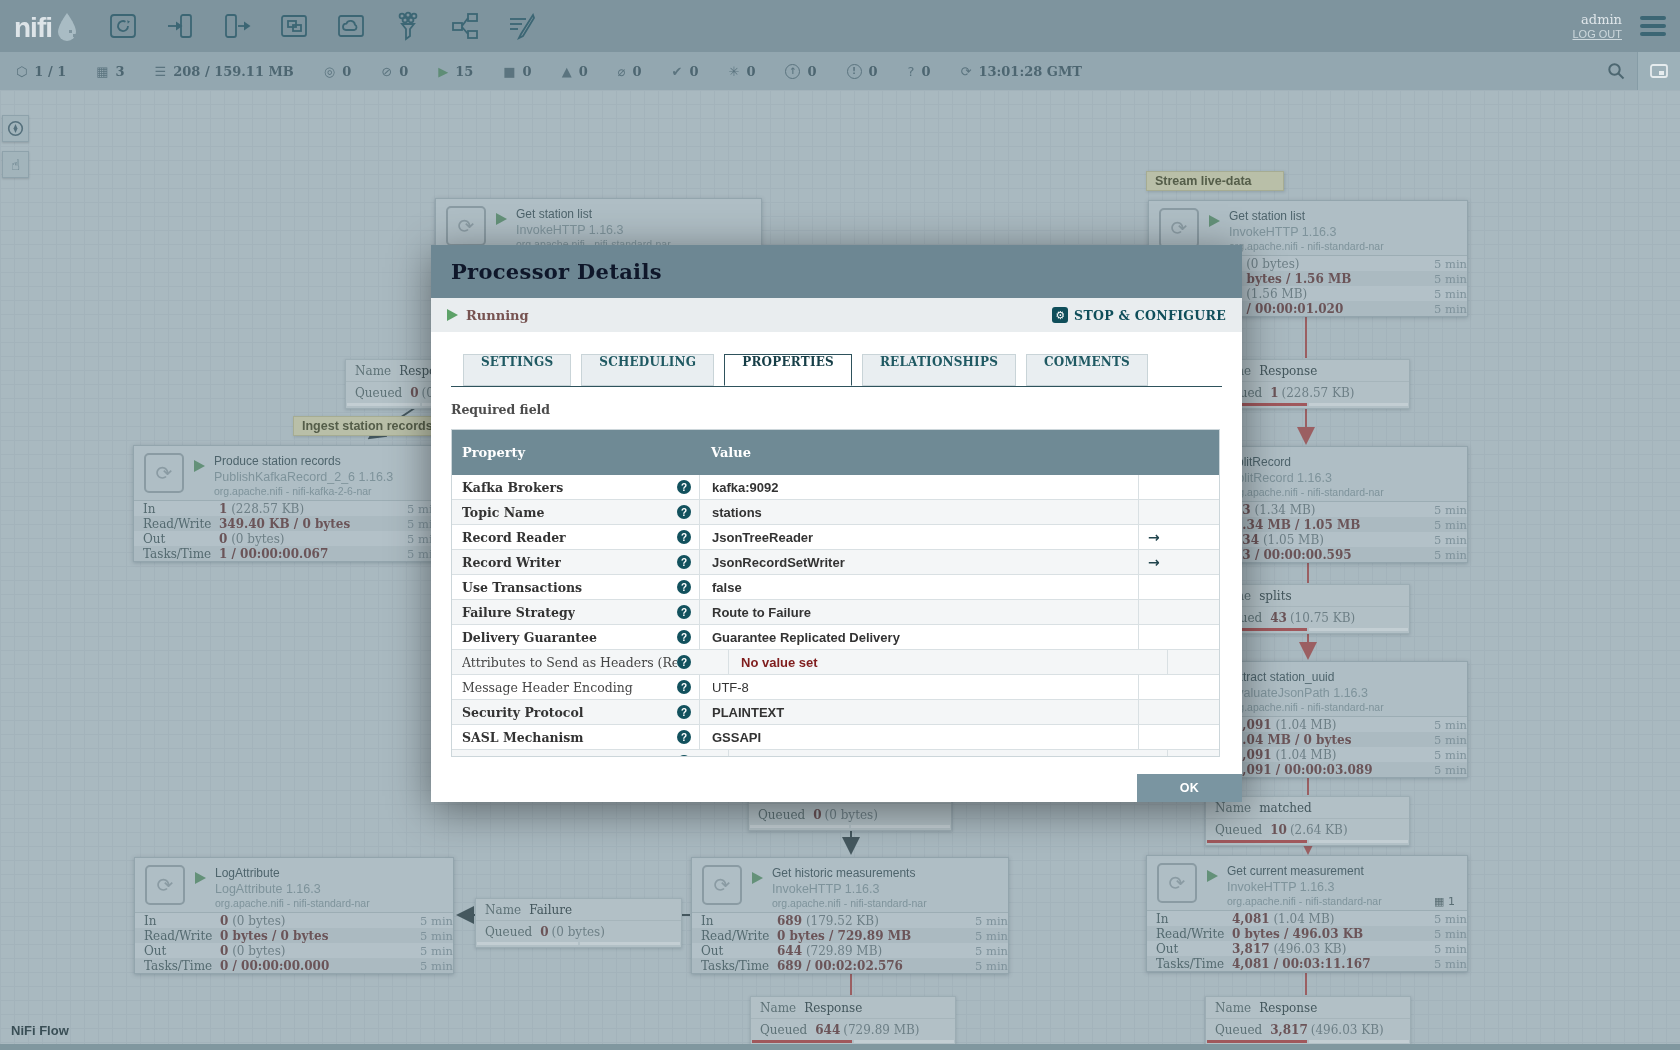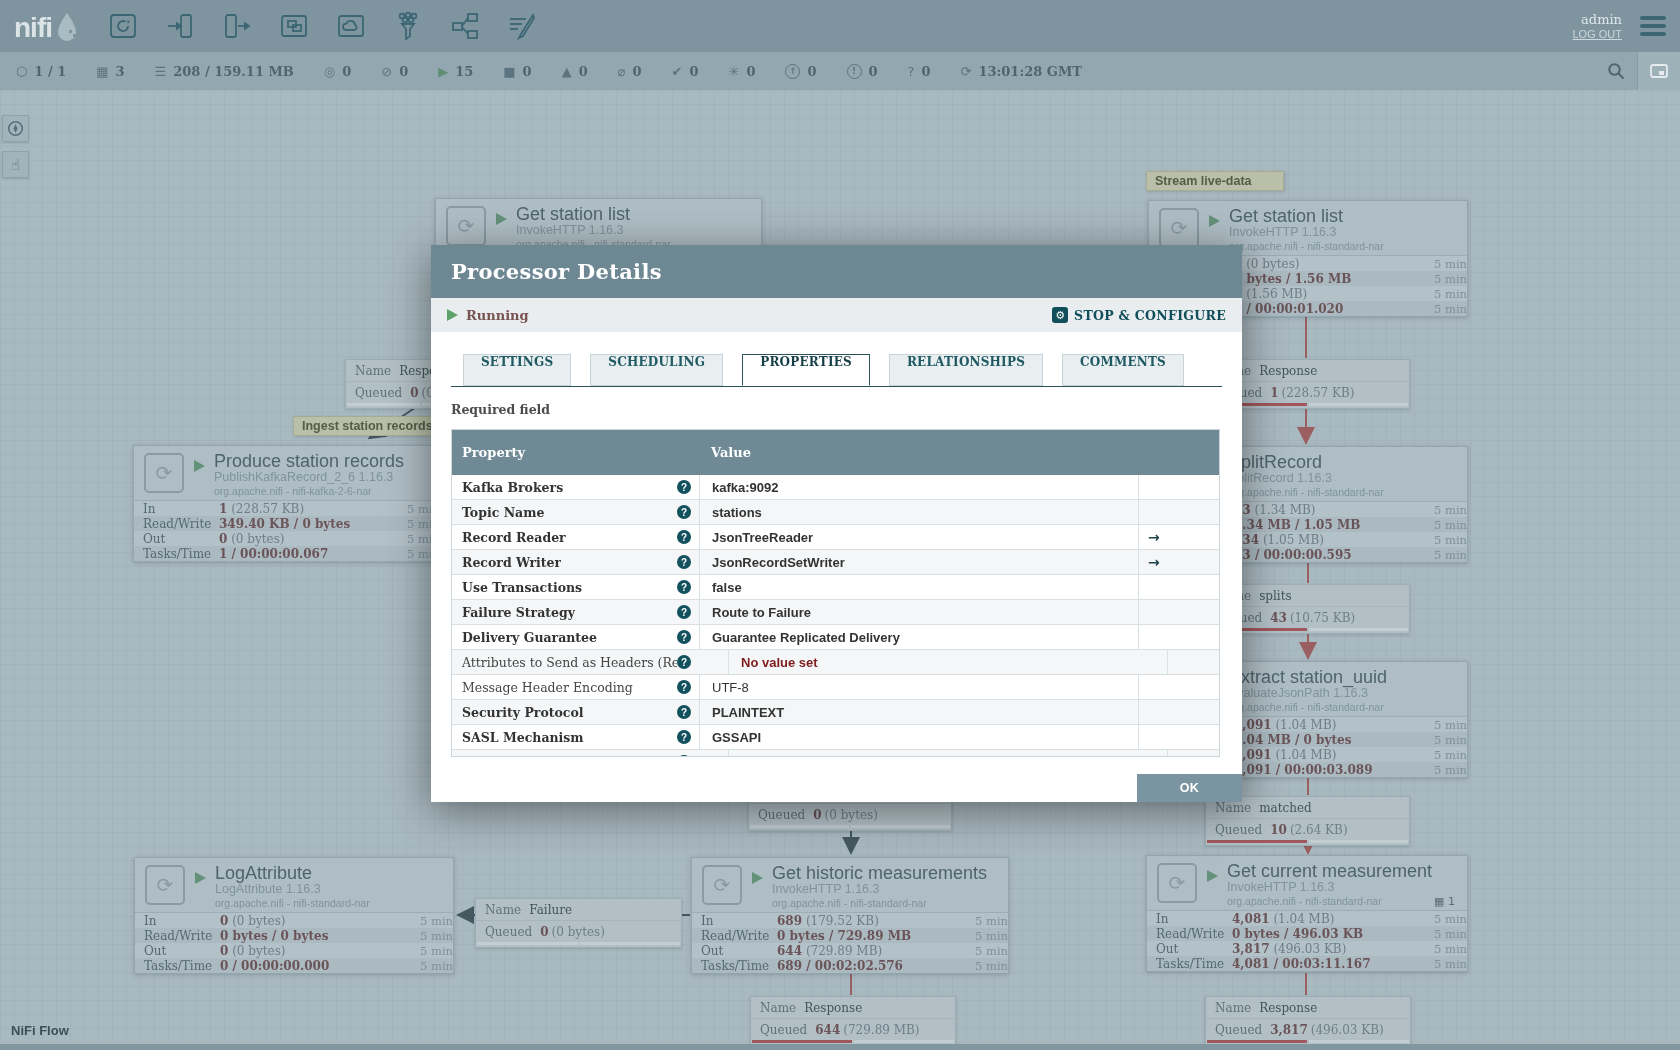--- a/index.html
+++ b/index.html
@@ -42,21 +42,21 @@
 
   .ylabel{position:absolute;background:#b9bfa8;border:1px solid #a6ac92;box-shadow:1px 1px 3px rgba(40,60,70,.2);
     font:bold 12.5px "Liberation Sans",sans-serif;color:#545d49;padding:2px 8px;white-space:nowrap;cursor:move;}
 
   .proc{position:absolute;background:#afbec5;border:1px solid #93a5ad;box-shadow:0 1px 4px rgba(40,60,70,.25);cursor:move;}
   .proc-head{height:54px;position:relative;}
   .proc-icon{position:absolute;left:10px;top:7px;width:36px;height:36px;border:2px solid #8a9ba3;border-radius:5px;
     display:flex;align-items:center;justify-content:center;font:20px "DejaVu Sans",sans-serif;color:#8a9ba3;}
   .proc-play{position:absolute;left:60px;top:14px;width:0;height:0;
     border-left:11px solid #649179;border-top:6px solid transparent;border-bottom:6px solid transparent;}
-  .proc-title{margin-left:80px;padding-top:6px;font-size:18px;color:#4e646c;line-height:18px;white-space:nowrap;}
+  .proc-title{margin-left:80px;padding-top:6px;font-size:12px;color:#4e646c;line-height:18px;white-space:nowrap;}
   .proc-type{margin-left:80px;font-size:12.5px;color:#7e939b;line-height:15px;white-space:nowrap;}
   .proc-bundle{margin-left:80px;font-size:10.5px;color:#7e939b;line-height:13px;white-space:nowrap;position:relative;}
   .proc-badge{position:absolute;right:12px;top:0;font-size:11px;color:#5a6e74;font-family:"DejaVu Sans",sans-serif;}
   .proc-stats{border-top:1px solid #9cadb4;}
   .stat-row{display:flex;align-items:center;height:15px;font:12px "DejaVu Serif",serif;padding:0 0 0 9px;}
   .stat-row:nth-child(odd){background:#b3c1c8;}
   .stat-row:nth-child(even){background:#abbac1;}
   .stat-label{width:76px;color:#546a70;}
   .stat-value{color:#6d7f86;}
   .stat-value b{color:#6b5458;font-weight:bold;}
@@ -74,30 +74,30 @@
   .bar-red{background:#a0585c;}
   .bar-gray{background:#c3ced3;}
 
   .breadcrumb{position:absolute;left:11px;bottom:12px;font:bold 13px "Liberation Sans",sans-serif;color:#3a4f56;}
   .bottom-strip{position:absolute;left:0;bottom:0;width:100%;height:6px;background:#80979f;}
 
   
   .modal{position:absolute;left:431px;top:245px;width:811px;height:557px;background:#fff;
     box-shadow:0 8px 40px rgba(0,0,0,.45);z-index:50;}
   .modal-header{height:53px;background:#6d8793;display:flex;align-items:center;padding-left:20px;}
-  .modal-title{font:bold 21px "DejaVu Serif",serif;color:#ffffff;letter-spacing:.3px;text-align:center;}
+  .modal-title{font:bold 21px "DejaVu Serif",serif;color:#0f172a;letter-spacing:.3px;text-align:center;}
   .modal-status{height:34px;background:#e9edef;display:flex;align-items:center;padding:0 16px;}
   .run-play{width:0;height:0;border-left:11px solid #5da268;border-top:6.5px solid transparent;border-bottom:6.5px solid transparent;}
   .run-text{font:bold 13px "DejaVu Serif",serif;color:#775351;margin-left:8px;}
   .stop-config{margin-left:auto;display:flex;align-items:center;cursor:pointer;}
   .gear-badge{width:16px;height:16px;background:#0f4e5a;border-radius:3px;color:#fff;font:11px "DejaVu Sans",sans-serif;
     display:flex;align-items:center;justify-content:center;}
   .stop-config-label{font:bold 12.5px "DejaVu Serif",serif;color:#0f4e5a;margin-left:6px;letter-spacing:.3px;}
   .modal-body{position:relative;height:470px;padding:0 20px;box-sizing:border-box;}
-  .tabs{display:flex;gap:19px;padding:22px 0 0 12px;border-bottom:1px solid #2e525c;}
+  .tabs{display:flex;gap:10px;padding:22px 0 0 12px;border-bottom:1px solid #2e525c;}
   .tab{height:30px;line-height:30px;padding:0 17px;background:#e9eef1;border:1px solid #c9d4d8;
     font:bold 12px "DejaVu Serif",serif;color:#1f5962;letter-spacing:.2px;cursor:pointer;}
   .tab.active{background:#fff;border:1px solid #2e525c;border-bottom:1px solid #fff;margin-bottom:-1px;position:relative;color:#173f48;}
   .required-note{margin-top:15px;font:bold 12.5px "DejaVu Serif",serif;color:#4c4c4c;}
   .ptable{margin-top:12px;border:1px solid #ccd6da;height:328px;overflow:hidden;width:769px;box-sizing:border-box;}
   .pt-head{height:45px;background:#6f8a95;display:flex;align-items:center;font:bold 13px "DejaVu Serif",serif;color:#fff;}
   .pt-head .h1{width:247px;padding-left:10px;box-sizing:border-box;}
   .pt-head .h2{width:439px;padding-left:12px;box-sizing:border-box;}
   .pt-row{height:24px;display:flex;border-top:1px solid #d9e0e3;align-items:stretch;background:#fff;}
   .pt-row.even{background:#f4f6f7;}

